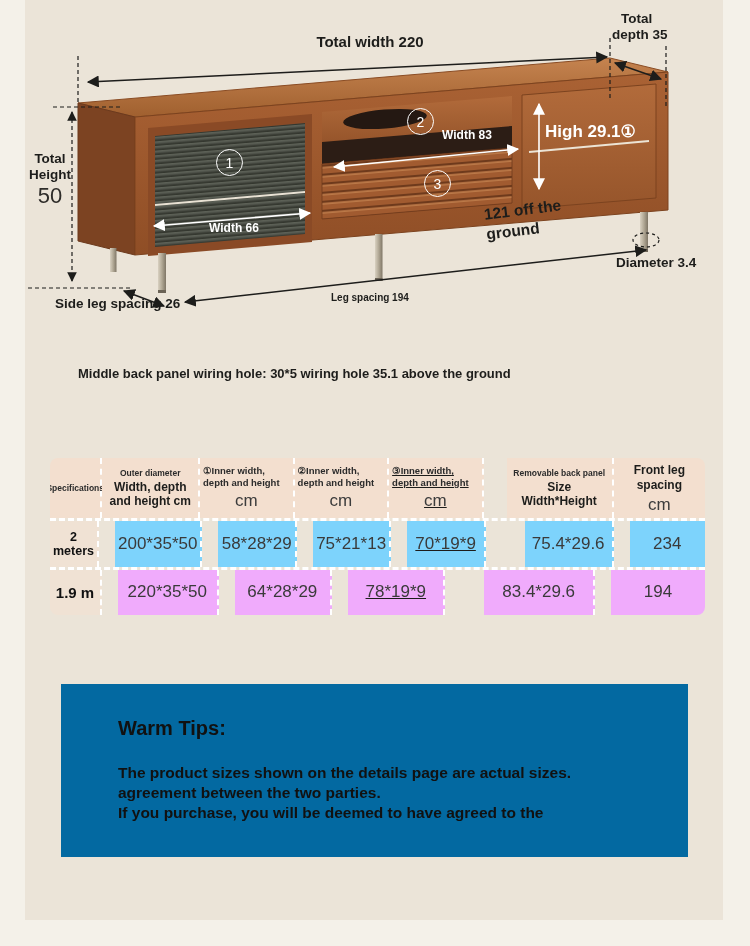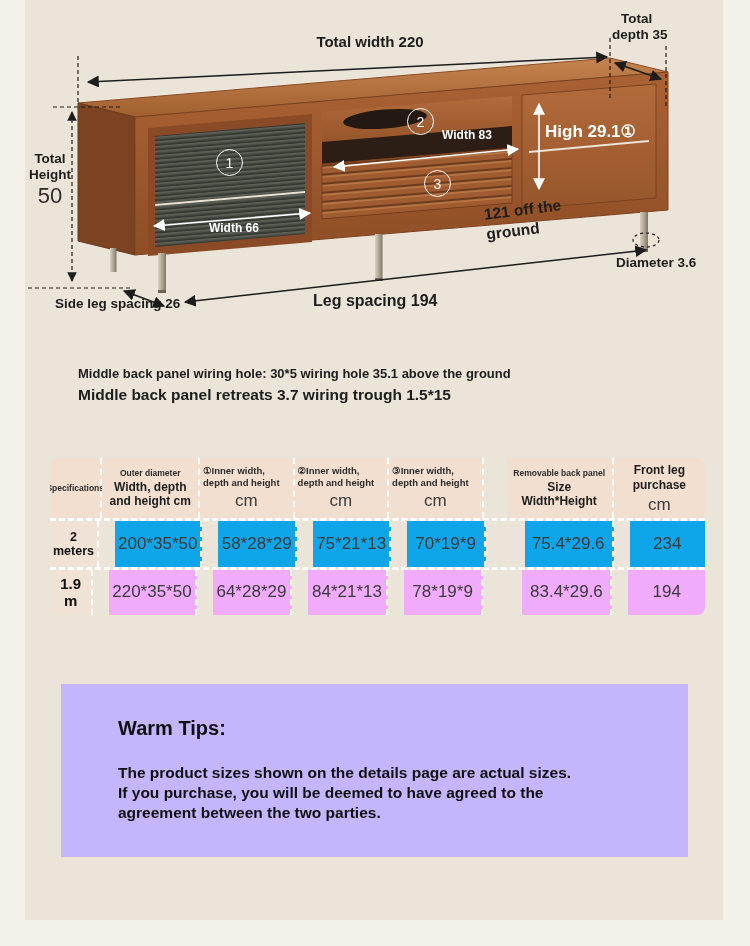--- a/index.html
+++ b/index.html
@@ -38,42 +38,42 @@
   .t-row{display:flex;width:100%;}
   .t-head{height:62px;}
   .t-body-row{height:47px;gap:16px;}
   .t-cell{
     box-sizing:border-box;display:flex;flex-direction:column;align-items:center;justify-content:center;
     border-right:2px dashed #ffffff;text-align:center;padding:2px 3px;
   }
   .t-cell:last-child{border-right:none;}
   .t-head .t-cell{background:#f3dfcf;}
   .t-head{border-bottom:3px dashed #ffffff;}
-  .t-body-row.r1 .t-cell{background:#0ea5e9;}
+  .t-body-row.r1 .t-cell{background:#7dd3fc;}
   .t-body-row.r1{border-bottom:3px dashed #ffffff;}
   .t-body-row.r2 .t-cell{background:#f0abfc;}
   .t-body-row .t-cell.c0{background:#f0e2d4;}
   .c0{width:8%;}
   .c1{width:15.5%;}
   .c2{width:15%;}
   .c3{width:15%;}
-  .c4{width:15%;}
+  .c4{width:15%;text-decoration:underline;}
   .c5{width:17%;margin-left:23px;}
   .c6{width:14.5%;}
   .h-small{font-size:8.5px;font-weight:700;color:#2b2b2b;}
   .h-mid{font-size:9.5px;font-weight:700;color:#2b2b2b;text-align:left;line-height:1.2;}
   .h-big{font-size:12px;font-weight:700;color:#1d1d1b;margin-top:2px;line-height:1.2;}
   .h-cm{font-size:17px;font-weight:400;color:#3c3c3c;margin-top:3px;}
   .row-label{font-size:12.5px;font-weight:700;color:#111111;}
   .row-label.big{font-size:15px;}
   .cell-val{font-size:17px;font-weight:400;color:#3a3a3a;}
   
   .warm-tips{
     position:absolute;left:36px;top:684px;width:627px;height:173px;
-    background:#c4b5fd;
+    background:#0369a1;
   }
   .wt-title{position:absolute;left:57px;top:33px;font-size:20px;font-weight:700;color:#111111;}
   .wt-body{position:absolute;left:57px;top:79px;font-size:15.5px;font-weight:700;color:#111111;line-height:20px;width:540px;}
 </style>
 </head>
 <body>
 
 <div class="panel">
 
   <div class="diagram">
@@ -193,30 +193,29 @@
     </div>
     <div class="marker-circle" style="left:399px;top:170px;">
       <span>3</span>
     </div>
 
     <div class="lbl rot" style="left:460px;top:200px;font-size:15.5px;line-height:20px;">
       <div>121 off the</div>
       <div>ground</div>
     </div>
 
-    <div class="lbl" style="left:591px;top:255px;font-size:13.5px;">Diameter 3.6</div>
-
-    <div class="lbl" style="left:288px;top:292px;font-size:16px;">Leg spacing 194</div>
+    <div class="lbl" style="left:591px;top:255px;font-size:13.5px;">Diameter 3.4</div>
+
+    <div class="lbl" style="left:306px;top:292px;font-size:10px;">Leg spacing 194</div>
 
     <div class="lbl" style="left:30px;top:296px;font-size:13.5px;">Side leg spacing 26</div>
   </div>
 
   <div class="notes">
     <div class="n1">Middle back panel wiring hole: 30*5 wiring hole 35.1 above the ground</div>
-    <div class="n2">Middle back panel retreats 3.7 wiring trough 1.5*15</div>
   </div>
 
   <div class="spec-table">
     <div class="t-row t-head">
       <div class="t-cell c0">
         <div class="h-small">Specifications</div>
       </div>
       <div class="t-cell c1">
         <div class="h-small">Outer diameter</div>
         <div class="h-big">Width, depth and height cm</div>
@@ -231,21 +230,21 @@
       </div>
       <div class="t-cell c4">
         <div class="h-mid">③Inner width, depth and height</div>
         <div class="h-cm">cm</div>
       </div>
       <div class="t-cell c5">
         <div class="h-small">Removable back panel</div>
         <div class="h-big">Size Width*Height</div>
       </div>
       <div class="t-cell c6">
-        <div class="h-big">Front leg purchase</div>
+        <div class="h-big">Front leg spacing</div>
         <div class="h-cm">cm</div>
       </div>
     </div>
 
     <div class="t-row t-body-row r1">
       <div class="t-cell c0">
         <div class="row-label">2 meters</div>
       </div>
       <div class="t-cell c1">
           <div class="cell-val">200*35*50</div>
@@ -269,38 +268,35 @@
 
     <div class="t-row t-body-row r2">
       <div class="t-cell c0">
         <div class="row-label big">1.9 m</div>
       </div>
       <div class="t-cell c1">
           <div class="cell-val">220*35*50</div>
         </div>
       <div class="t-cell c2">
           <div class="cell-val">64*28*29</div>
-        </div>
-      <div class="t-cell c3">
-          <div class="cell-val">84*21*13</div>
         </div>
       <div class="t-cell c4">
           <div class="cell-val">78*19*9</div>
         </div>
       <div class="t-cell c5">
           <div class="cell-val">83.4*29.6</div>
         </div>
       <div class="t-cell c6">
           <div class="cell-val">194</div>
         </div>
     </div>
   </div>
 
   <div class="warm-tips">
     <div class="wt-title">Warm Tips:</div>
     <div class="wt-body">
       <div>The product sizes shown on the details page are actual sizes.</div>
+      <div>agreement between the two parties.</div>
       <div>If you purchase, you will be deemed to have agreed to the</div>
-      <div>agreement between the two parties.</div>
     </div>
   </div>
 
 </div>
 
 </body></html>

